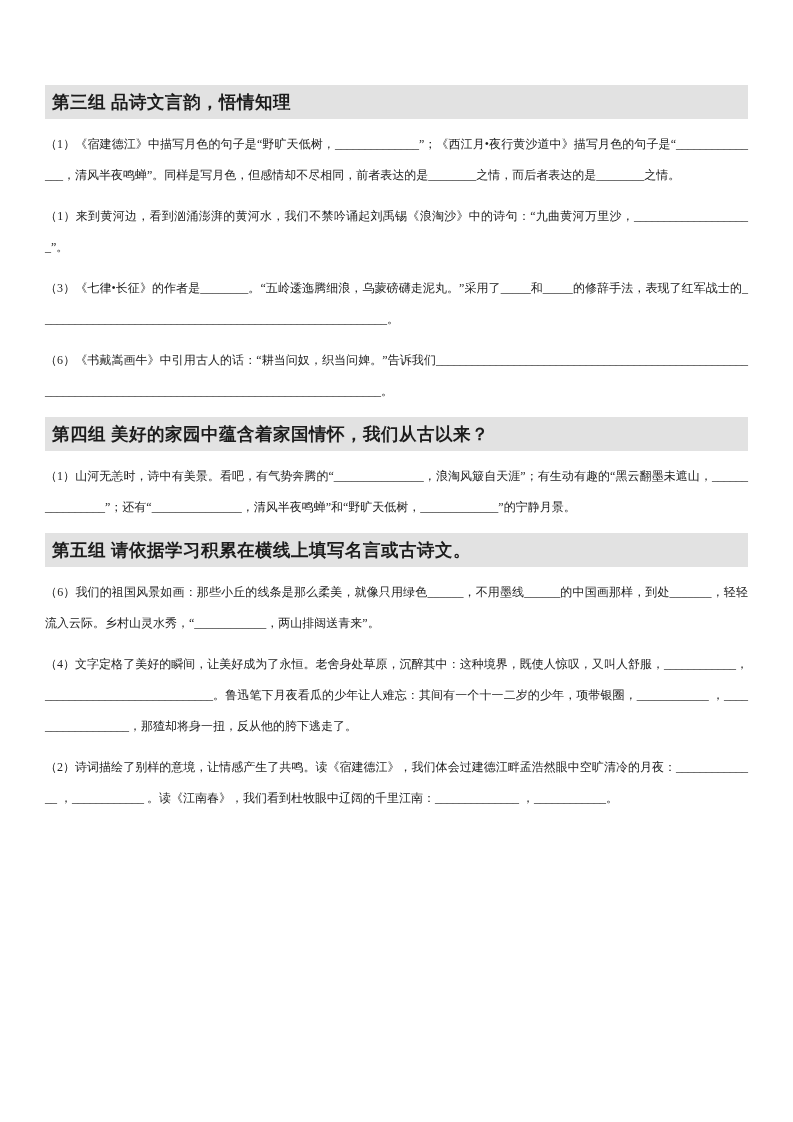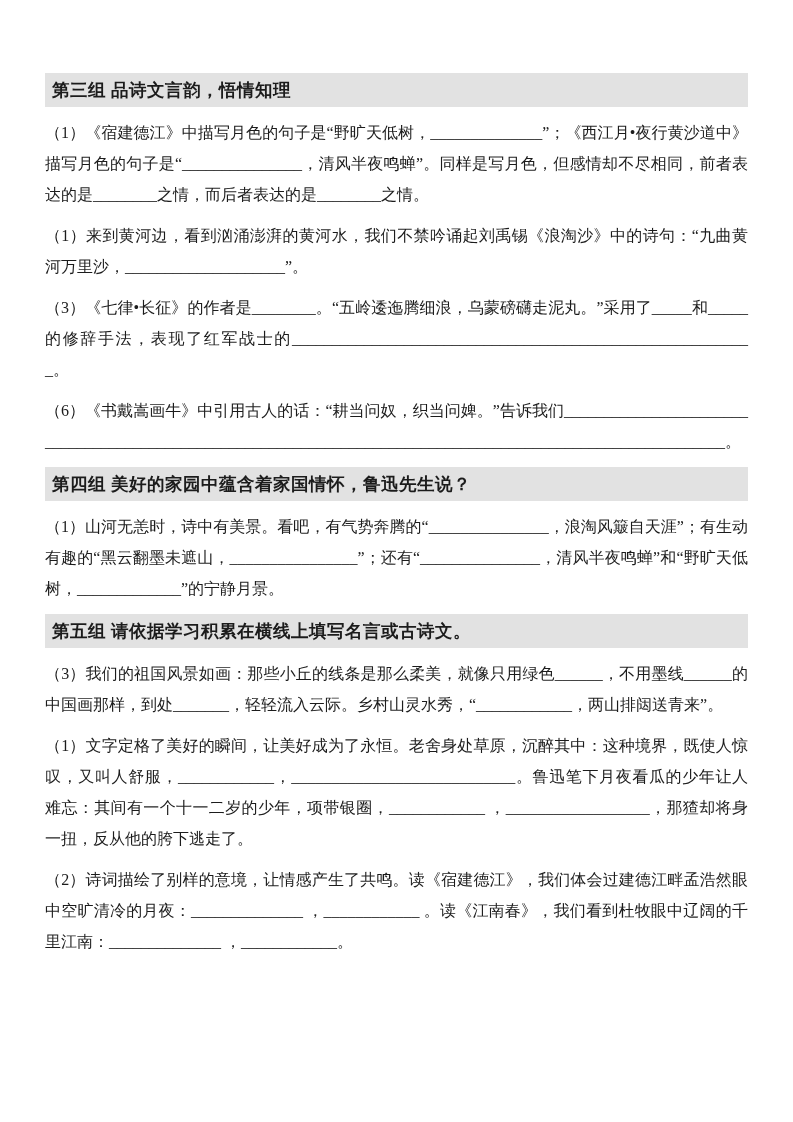--- a/index.html
+++ b/index.html
@@ -24,23 +24,23 @@
   .section { margin: 0; }
   .sec-hd {
     background: #e2e2e2;
     font-size: 17.5px;
     font-weight: bold;
     line-height: 24px;
     padding: 5px 7px;
     margin: 7px 0 5px 0;
     letter-spacing: 0.5px;
   }
-  .section:first-child .sec-hd { margin-top: 0; }
+  .section:first-child .sec-hd { margin-top: 12px; }
   .para {
-    font-size: 16px;
+    font-size: 12px;
     line-height: 31px;
     margin: 10px 0;
     text-align: justify;
     word-break: break-all;
     overflow-wrap: anywhere;
   }
 </style>
 </head>
 <body>
 
@@ -48,27 +48,27 @@
 
   <div class="section">
     <h2 class="sec-hd">第三组 品诗文言韵，悟情知理</h2>
     <p class="para">（1）《宿建德江》中描写月色的句子是“野旷天低树，______________”；《西江月•夜行黄沙道中》描写月色的句子是“_______________，清风半夜鸣蝉”。同样是写月色，但感情却不尽相同，前者表达的是________之情，而后者表达的是________之情。</p>
     <p class="para">（1）来到黄河边，看到汹涌澎湃的黄河水，我们不禁吟诵起刘禹锡《浪淘沙》中的诗句：“九曲黄河万里沙，____________________”。</p>
     <p class="para">（3）《七律•长征》的作者是________。“五岭逶迤腾细浪，乌蒙磅礴走泥丸。”采用了_____和_____的修辞手法，表现了红军战士的__________________________________________________________。</p>
     <p class="para">（6）《书戴嵩画牛》中引用古人的话：“耕当问奴，织当问婢。”告诉我们____________________________________________________________________________________________________________。</p>
   </div>
 
   <div class="section">
-    <h2 class="sec-hd">第四组 美好的家园中蕴含着家国情怀，鲁迅先生说？</h2>
+    <h2 class="sec-hd">第四组 美好的家园中蕴含着家国情怀，我们从古以来？</h2>
     <p class="para">（1）山河无恙时，诗中有美景。看吧，有气势奔腾的“_______________，浪淘风簸自天涯”；有生动有趣的“黑云翻墨未遮山，________________”；还有“_______________，清风半夜鸣蝉”和“野旷天低树，_____________”的宁静月景。</p>
   </div>
 
   <div class="section">
     <h2 class="sec-hd">第五组 请依据学习积累在横线上填写名言或古诗文。</h2>
-    <p class="para">（3）我们的祖国风景如画：那些小丘的线条是那么柔美，就像只用绿色______，不用墨线______的中国画那样，到处_______，轻轻流入云际。乡村山灵水秀，“____________，两山排闼送青来”。</p>
+    <p class="para">（6）我们的祖国风景如画：那些小丘的线条是那么柔美，就像只用绿色______，不用墨线______的中国画那样，到处_______，轻轻流入云际。乡村山灵水秀，“____________，两山排闼送青来”。</p>
   </div>
 
   <div class="section">
-    <p class="para">（1）文字定格了美好的瞬间，让美好成为了永恒。老舍身处草原，沉醉其中：这种境界，既使人惊叹，又叫人舒服，____________，____________________________。鲁迅笔下月夜看瓜的少年让人难忘：其间有一个十一二岁的少年，项带银圈，____________ ，__________________，那猹却将身一扭，反从他的胯下逃走了。</p>
+    <p class="para">（4）文字定格了美好的瞬间，让美好成为了永恒。老舍身处草原，沉醉其中：这种境界，既使人惊叹，又叫人舒服，____________，____________________________。鲁迅笔下月夜看瓜的少年让人难忘：其间有一个十一二岁的少年，项带银圈，____________ ，__________________，那猹却将身一扭，反从他的胯下逃走了。</p>
     <p class="para">（2）诗词描绘了别样的意境，让情感产生了共鸣。读《宿建德江》，我们体会过建德江畔孟浩然眼中空旷清冷的月夜：______________ ，____________ 。读《江南春》，我们看到杜牧眼中辽阔的千里江南：______________ ，____________。</p>
   </div>
 
 </div>
 
 </body></html>

